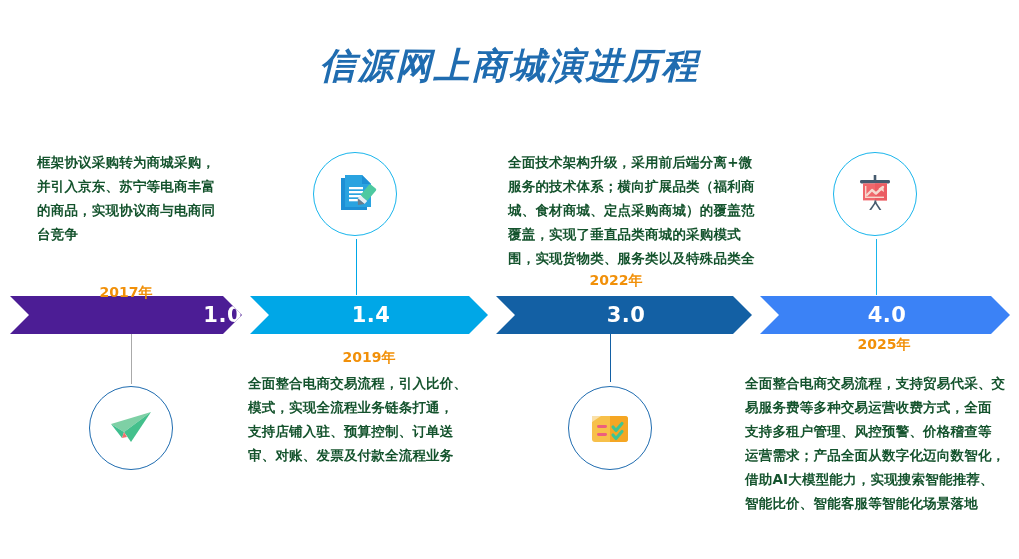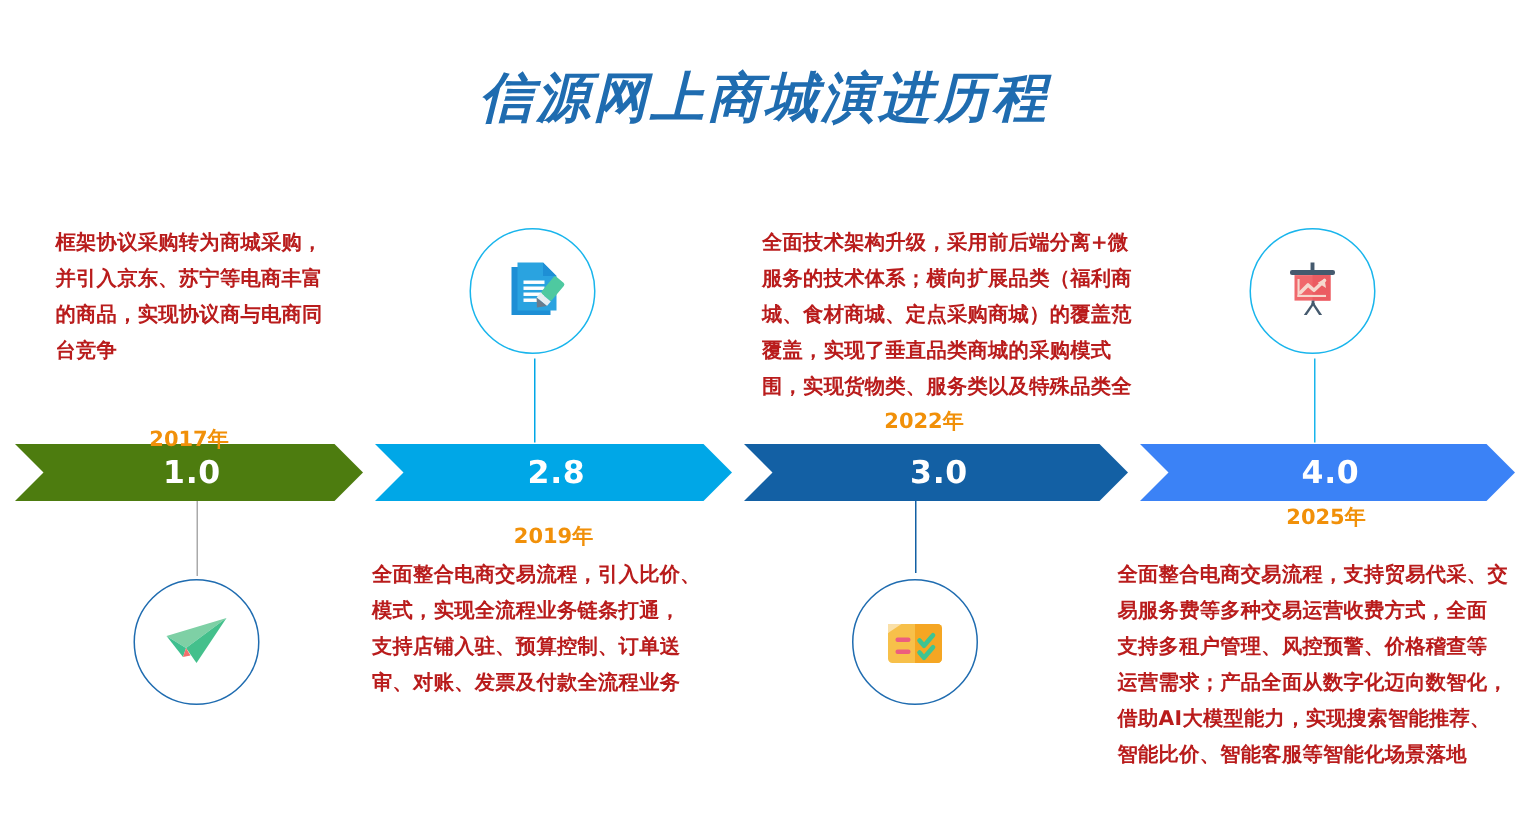--- a/index.html
+++ b/index.html
@@ -88,40 +88,40 @@
     display: flex;
     align-items: center;
     justify-content: center;
     background: #ffffff;
   }
   .circle svg { display: block; }
 
   
   .para {
     position: absolute;
-    color: #b91c1c;
+    color: #14532d;
     font-size: 13.5px;
     font-weight: bold;
     line-height: 24px;
     letter-spacing: 0.2px;
   }
 </style>
 </head>
 <body>
 
 <div id="page-title">信源网上商城演进历程</div>
 
 <div id="timeline">
 
-  <div class="chev first" style="left:10px; width:232px; background:#4d7c0f;">
+  <div class="chev first" style="left:10px; width:232px; background:#4c1d95;justify-content:flex-end;">
     <span class="ver">1.0</span>
   </div>
 
   <div class="chev" style="left:250px; width:238px; background:#00A7E7;">
-    <span class="ver">2.8</span>
+    <span class="ver">1.4</span>
   </div>
 
   <div class="chev" style="left:496px; width:256px; background:#1360A4;">
     <span class="ver">3.0</span>
   </div>
 
   <div class="chev" style="left:760px; width:250px; background:#3b82f6;">
     <span class="ver">4.0</span>
   </div>
 </div>

